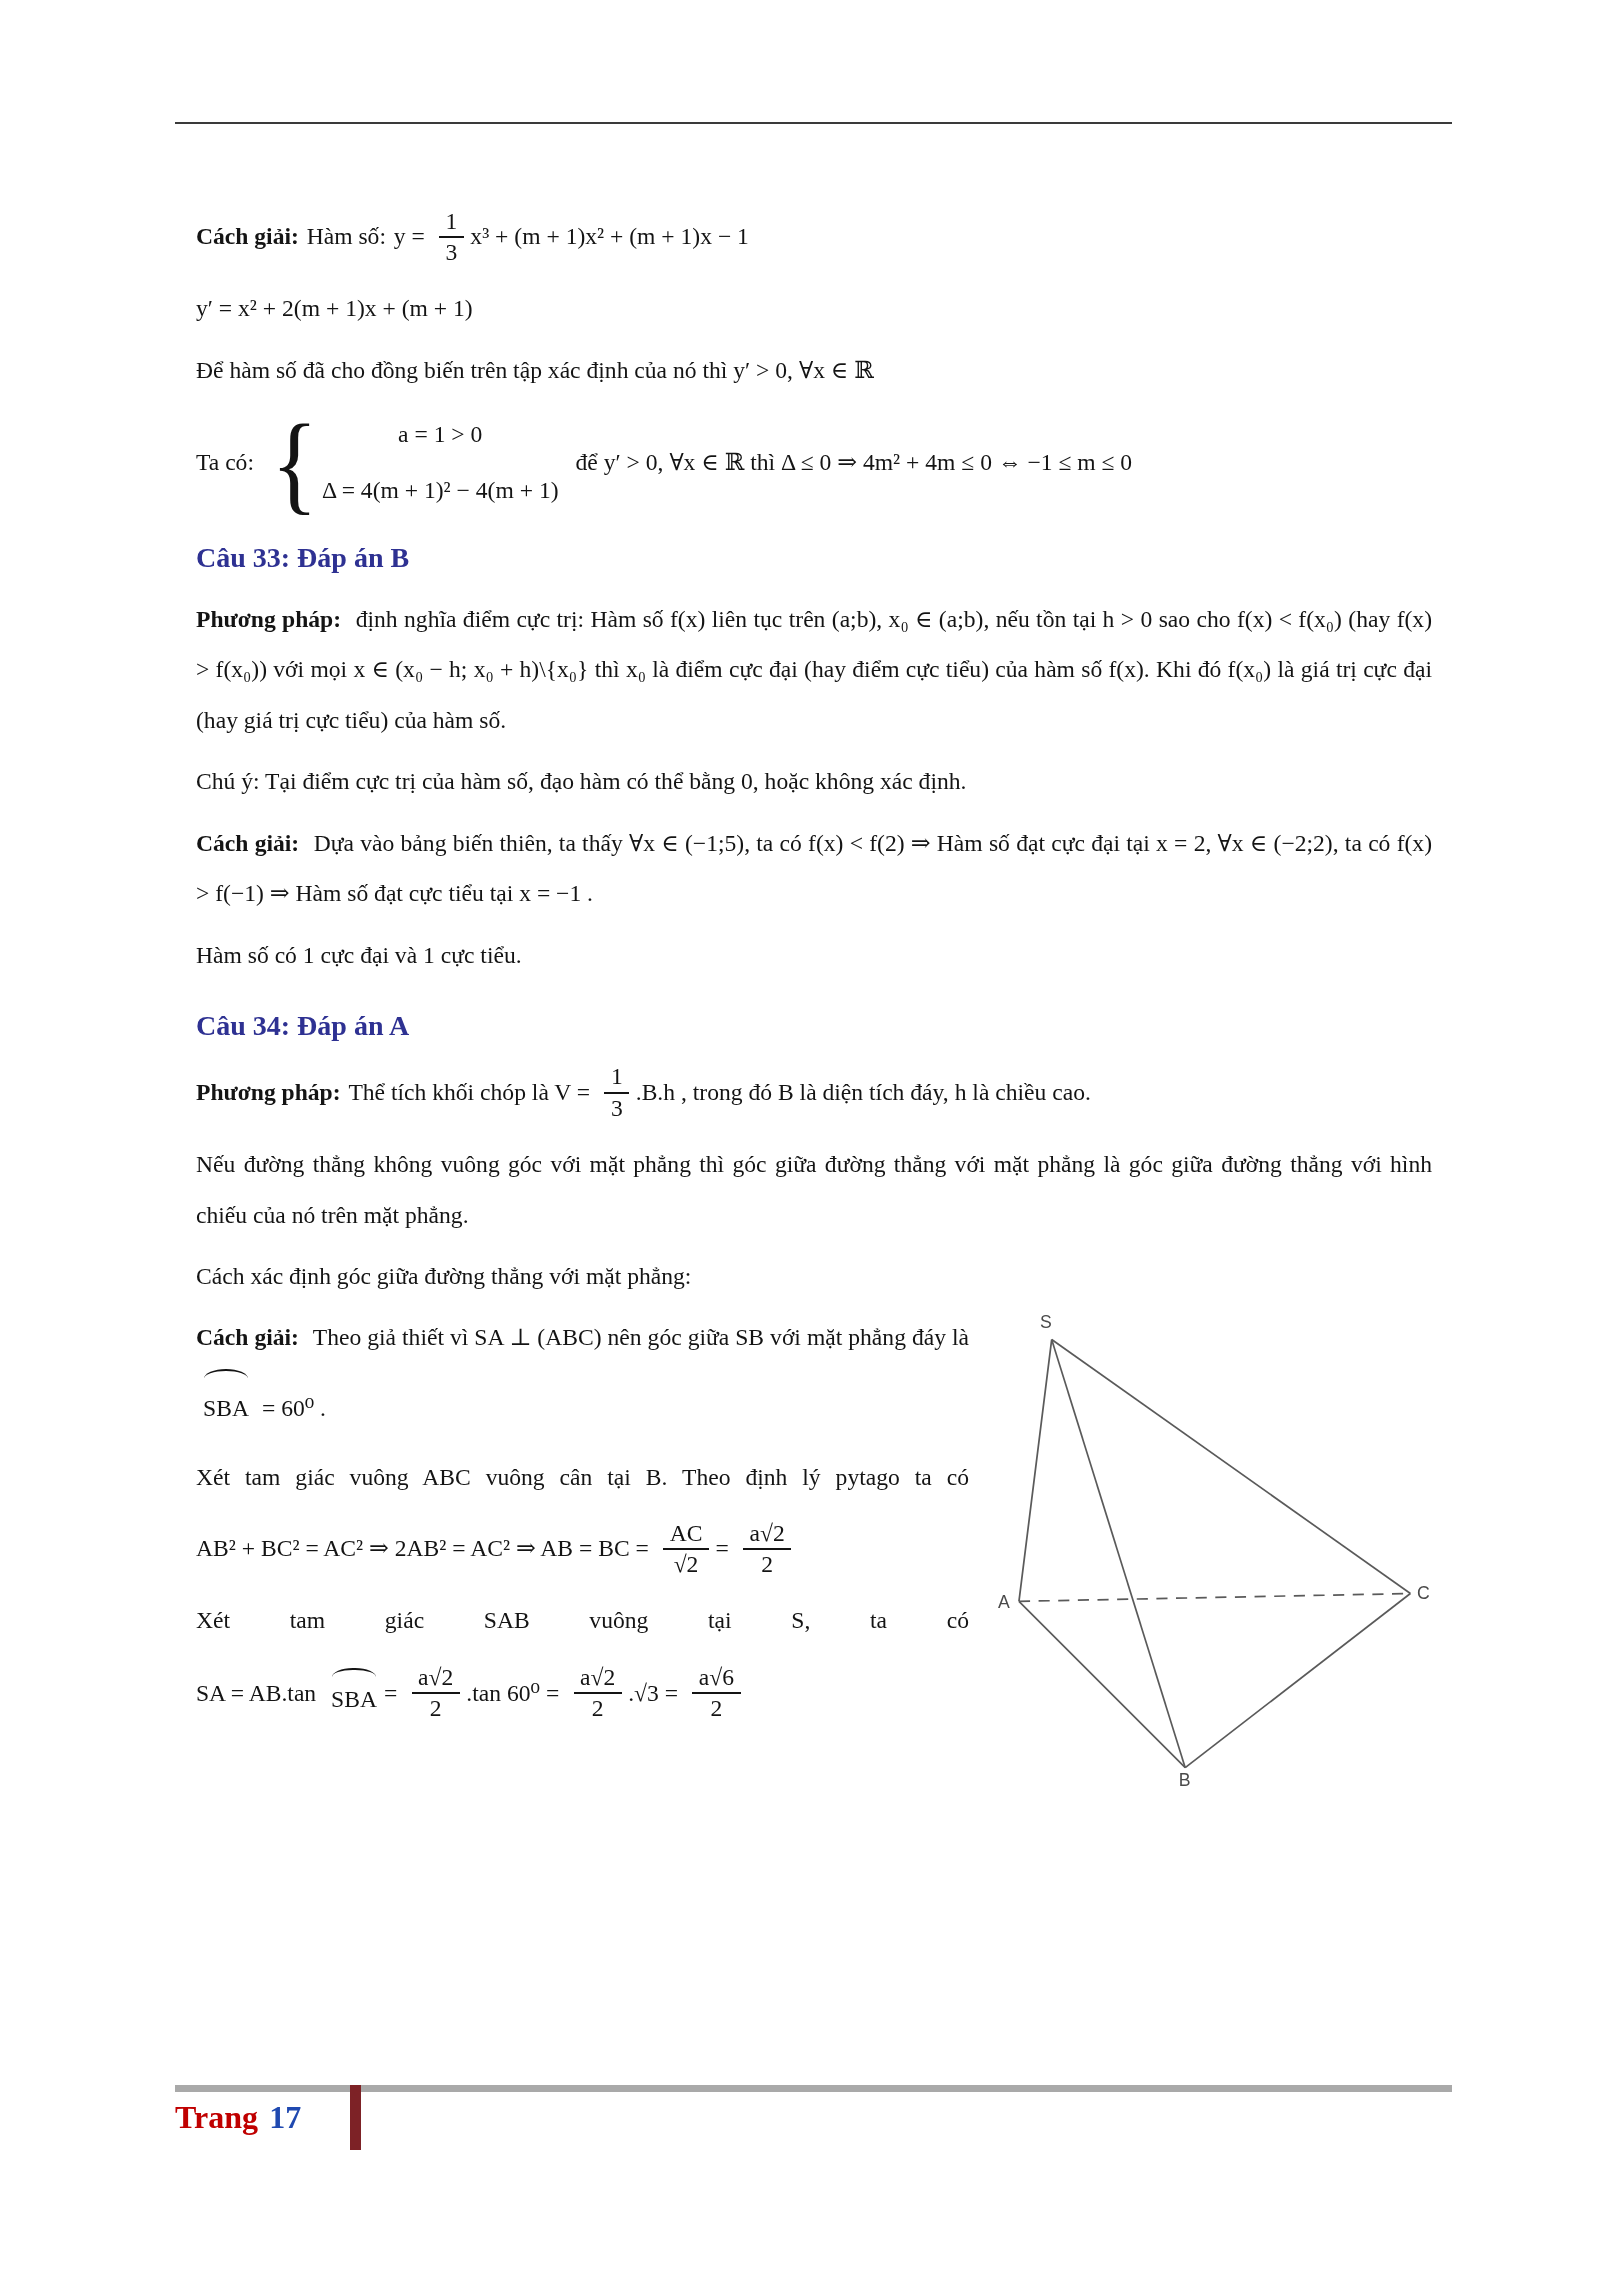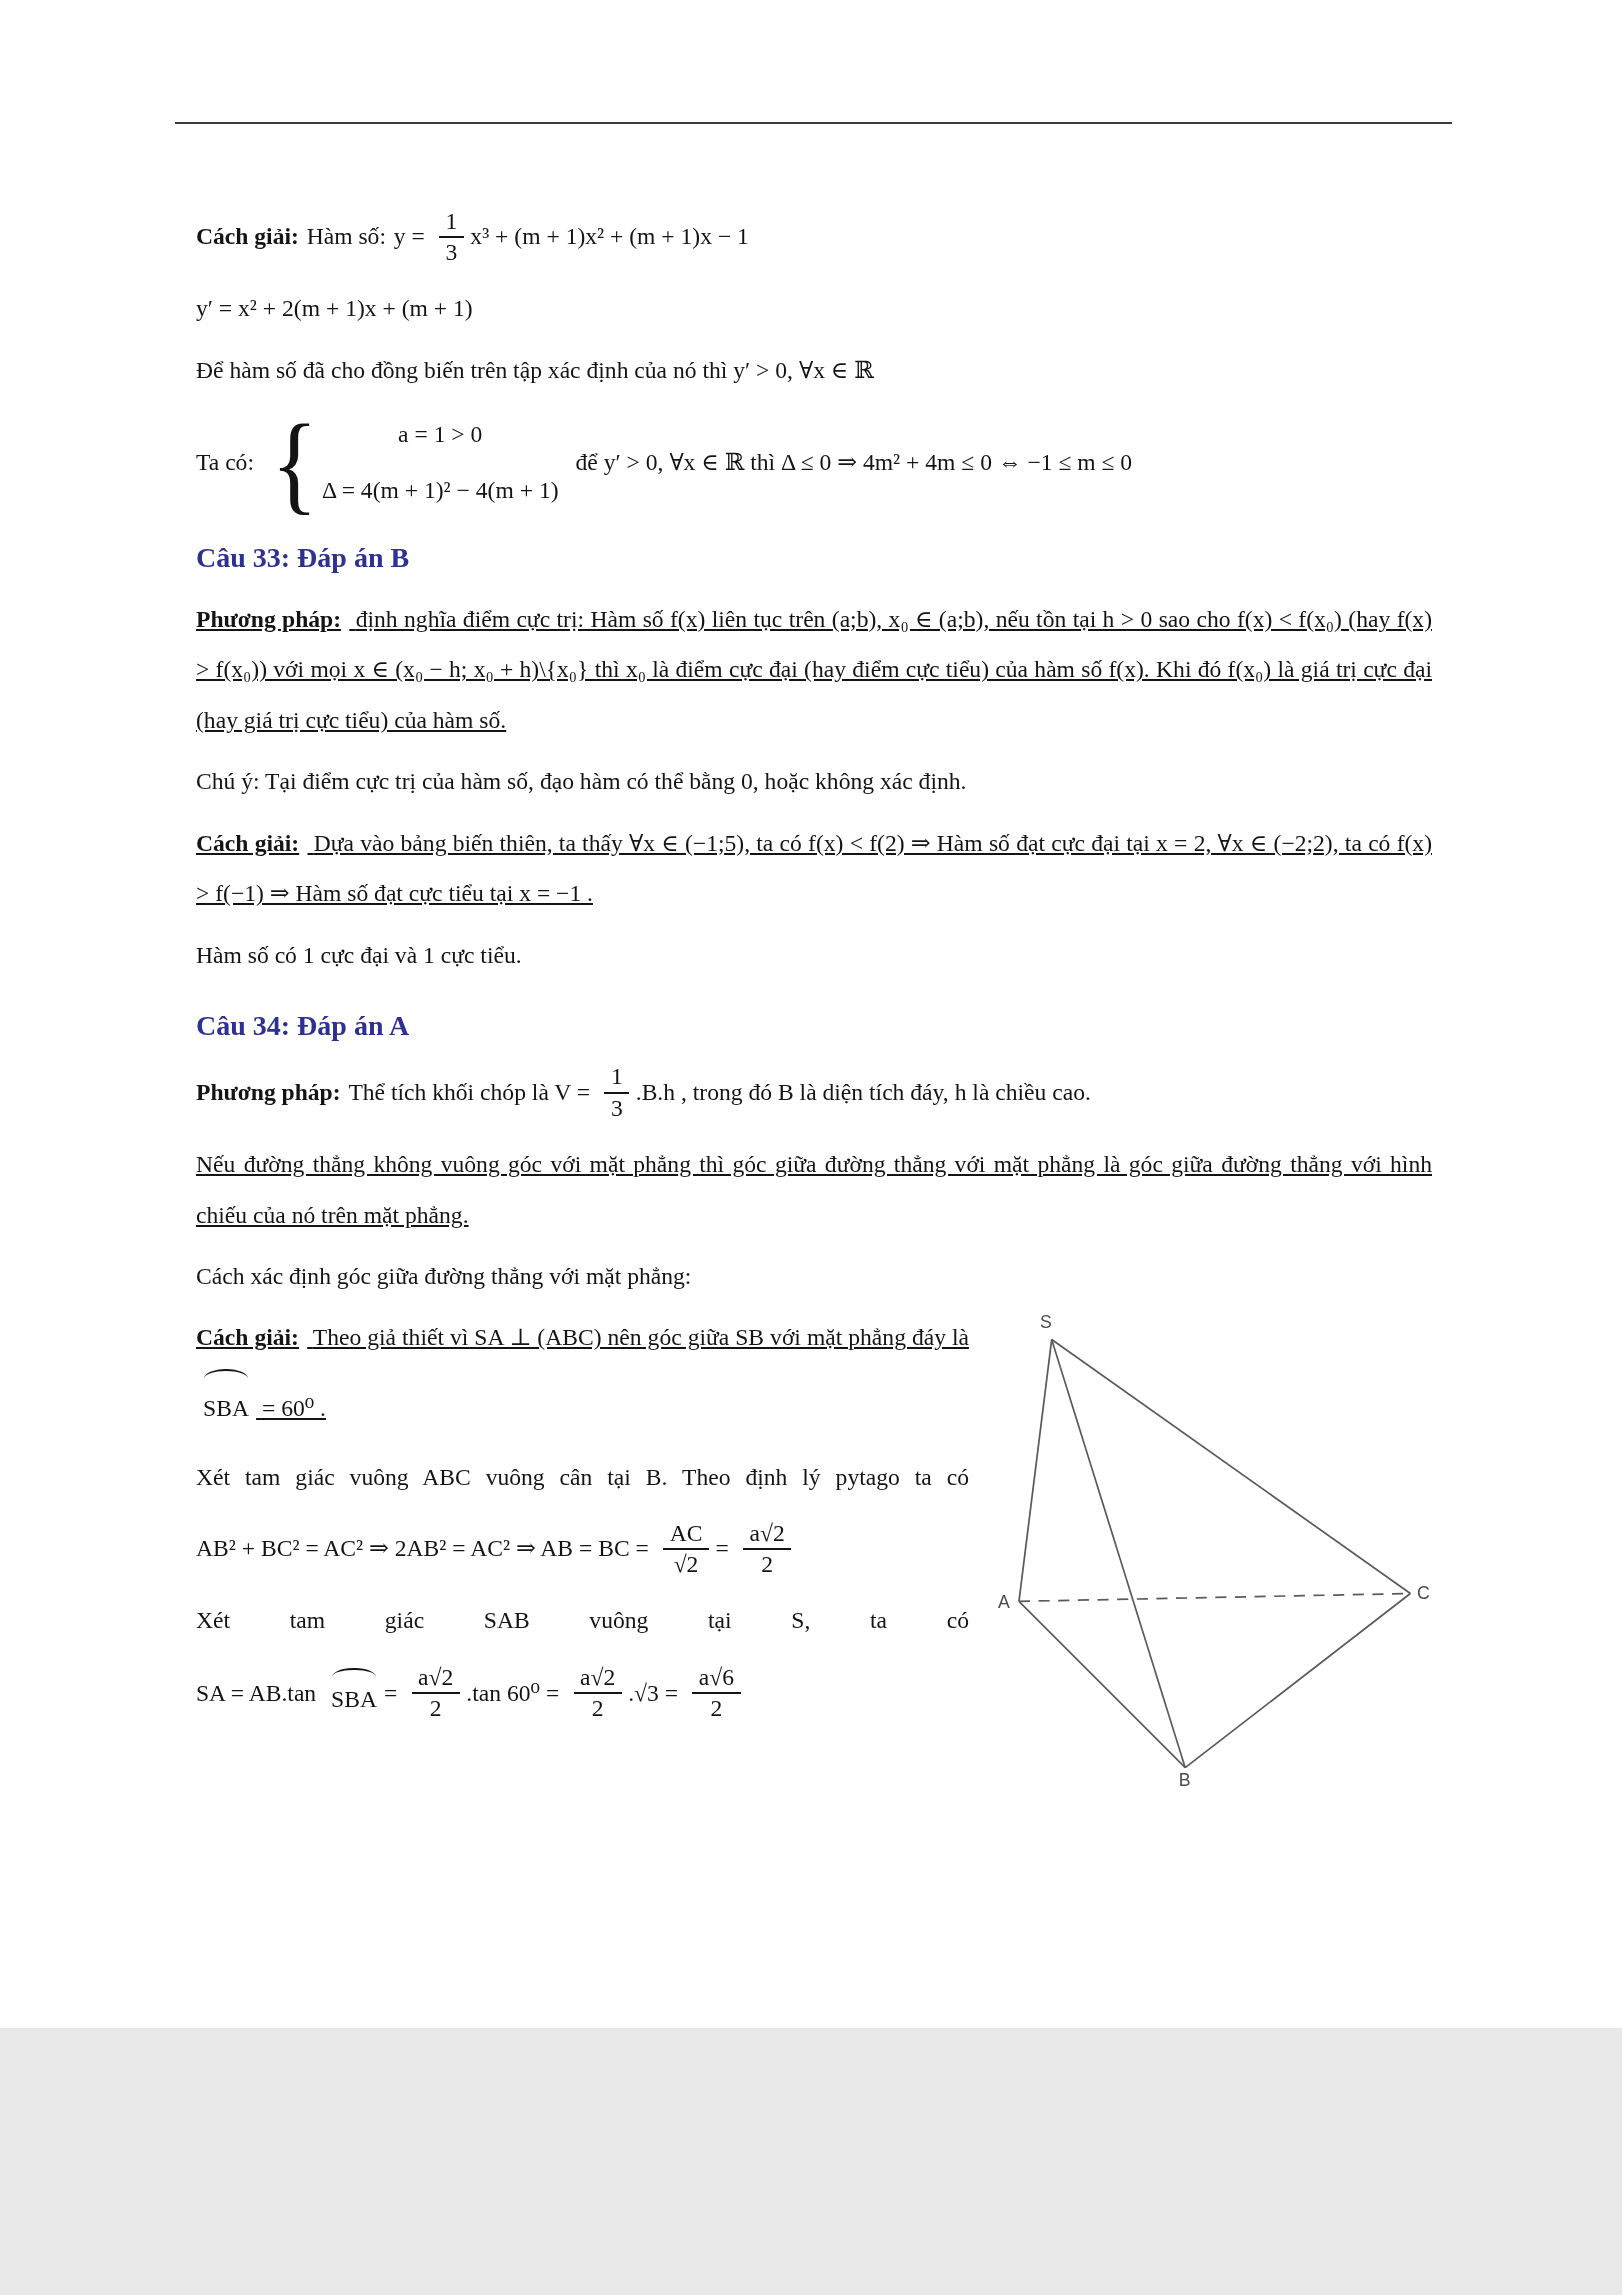--- a/index.html
+++ b/index.html
@@ -1,34 +1,34 @@
 <!DOCTYPE html>
 <html style="font-size:10.5px"><head>
 <meta charset="utf-8">
 <style>
   html,body{margin:0;padding:0;background:#e8e8e8;}
   .page{
     position:relative;
-    width:1623px;height:2028px;
+    width:1623px;height:2295px;
     margin:0 auto;
     background:#ffffff;
     font-family:"Liberation Serif","DejaVu Serif",serif;
     color:#141414;
     font-size:23.6px;
     overflow:hidden;
   }
   .top-rule{
     position:absolute;top:122px;left:175px;right:171px;
     border-top:2px solid #3a3a3a;
   }
   .content{
     position:absolute;top:191px;left:196px;right:191px;
   }
   .para{margin:0 0 10.5px 0;line-height:2.15;}
-  .just{text-align:justify;text-decoration:underline;}
+  .just{text-align:justify;}
   .force-just{text-align:justify;text-align-last:justify;}
   .lbl{font-weight:bold;margin-right:0.35em;}
   .part{margin-right:0.33em;}
   .mathline{
     display:flex;flex-wrap:wrap;align-items:center;
     margin:15.7px 0;line-height:1.5;
   }
   .q-head{
     font-size:28px;font-weight:bold;color:#2e3192;
     margin:26px 0 17px 0;line-height:1.4;

